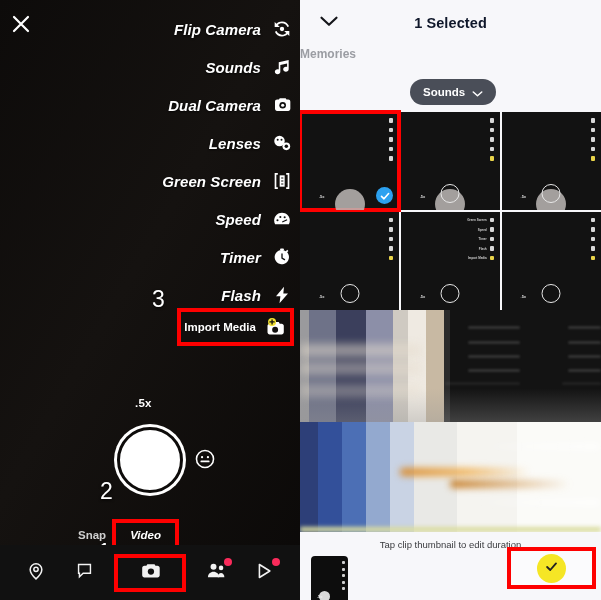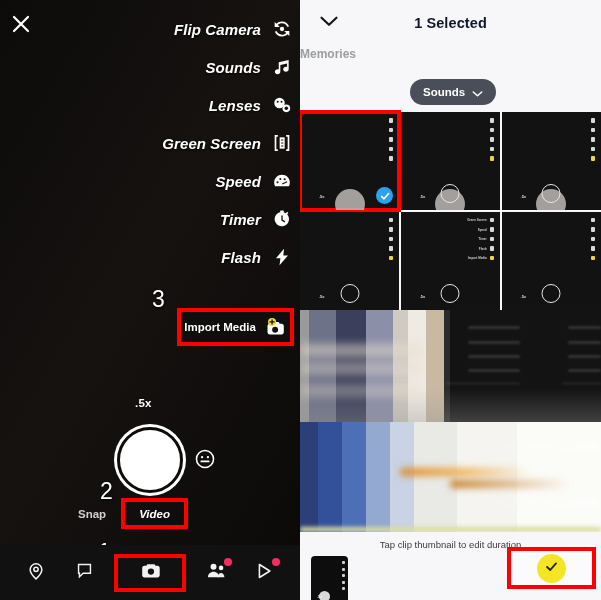--- a/index.html
+++ b/index.html
@@ -83,22 +83,22 @@
     position: absolute; left: 117px; top: 427px;
     width: 66px; height: 66px; border-radius: 50%;
     background: #fff; border: 3px solid #0e0c0b;
     box-shadow: 0 0 0 3px #fff;
   }
   .smiley {
     position: absolute; left: 194px; top: 448px;
     width: 22px; height: 22px; color: #fff;
   }
   .mode-row {
-    position: absolute; left: 78px; top: 498px;
-    display: flex; align-items: center; gap: 15px;
+    position: absolute; left: 78px; top: 519px;
+    display: flex; align-items: center; gap: 6px;
   }
   .mode-snap {
     color: #cfcfcf; font-size: 11.5px; font-weight: 700;
   }
   .mode-video-box {
     border: 4px solid #fe0000;
     padding: 3px 14px 4px 14px;
     line-height: 1;
   }
   .mode-video { color: #fff; font-size: 11.5px; font-weight: 700; font-style: italic; }
@@ -326,20 +326,30 @@
 
       <div class="menu-row">
         <span class="menu-label">Sounds</span>
         <span class="menu-icon">
           <svg viewBox="0 0 24 24" width="20" height="20" fill="currentColor">
             <path d="M20 3.5v11.1c0 1.7-1.5 3-3.3 3s-3.3-1.3-3.3-3 1.5-3 3.3-3c.5 0 1 .1 1.4.3V7.7L10 9.6v8.2c0 1.7-1.5 3-3.3 3S3.4 19.5 3.4 17.8s1.5-3 3.3-3c.5 0 1 .1 1.4.3V6.3L20 3.5z"></path>
           </svg>
         </span>
       </div>
 
+      <div class="menu-row">
+        <span class="menu-label">Dual Camera</span>
+        <span class="menu-icon">
+          <svg viewBox="0 0 24 24" width="20" height="20" fill="currentColor">
+            <path d="M19.5 5.5h-2.1l-1-1.6H9.3l-1 1.6H6.1C4.7 5.5 3.6 6.6 3.6 8v8.6c0 1.4 1.1 2.5 2.5 2.5h13.4c1.4 0 2.5-1.1 2.5-2.5V8c0-1.4-1.1-2.5-2.5-2.5z"></path>
+            <circle cx="12.8" cy="12.3" r="4" fill="#111"></circle>
+            <circle cx="12.8" cy="12.3" r="1.9" fill="currentColor"></circle>
+          </svg>
+        </span>
+      </div>
 
       <div class="menu-row">
         <span class="menu-label">Lenses</span>
         <span class="menu-icon">
           <svg viewBox="0 0 24 24" width="20" height="20" fill="currentColor">
             <circle cx="9" cy="9.5" r="6.3"></circle>
             <circle cx="6.8" cy="8" r="1.2" fill="#111"></circle>
             <circle cx="11.4" cy="8" r="1.2" fill="#111"></circle>
             <circle cx="17.2" cy="16" r="4.6"></circle>
             <circle cx="17.2" cy="16" r="2.1" fill="#111"></circle>

